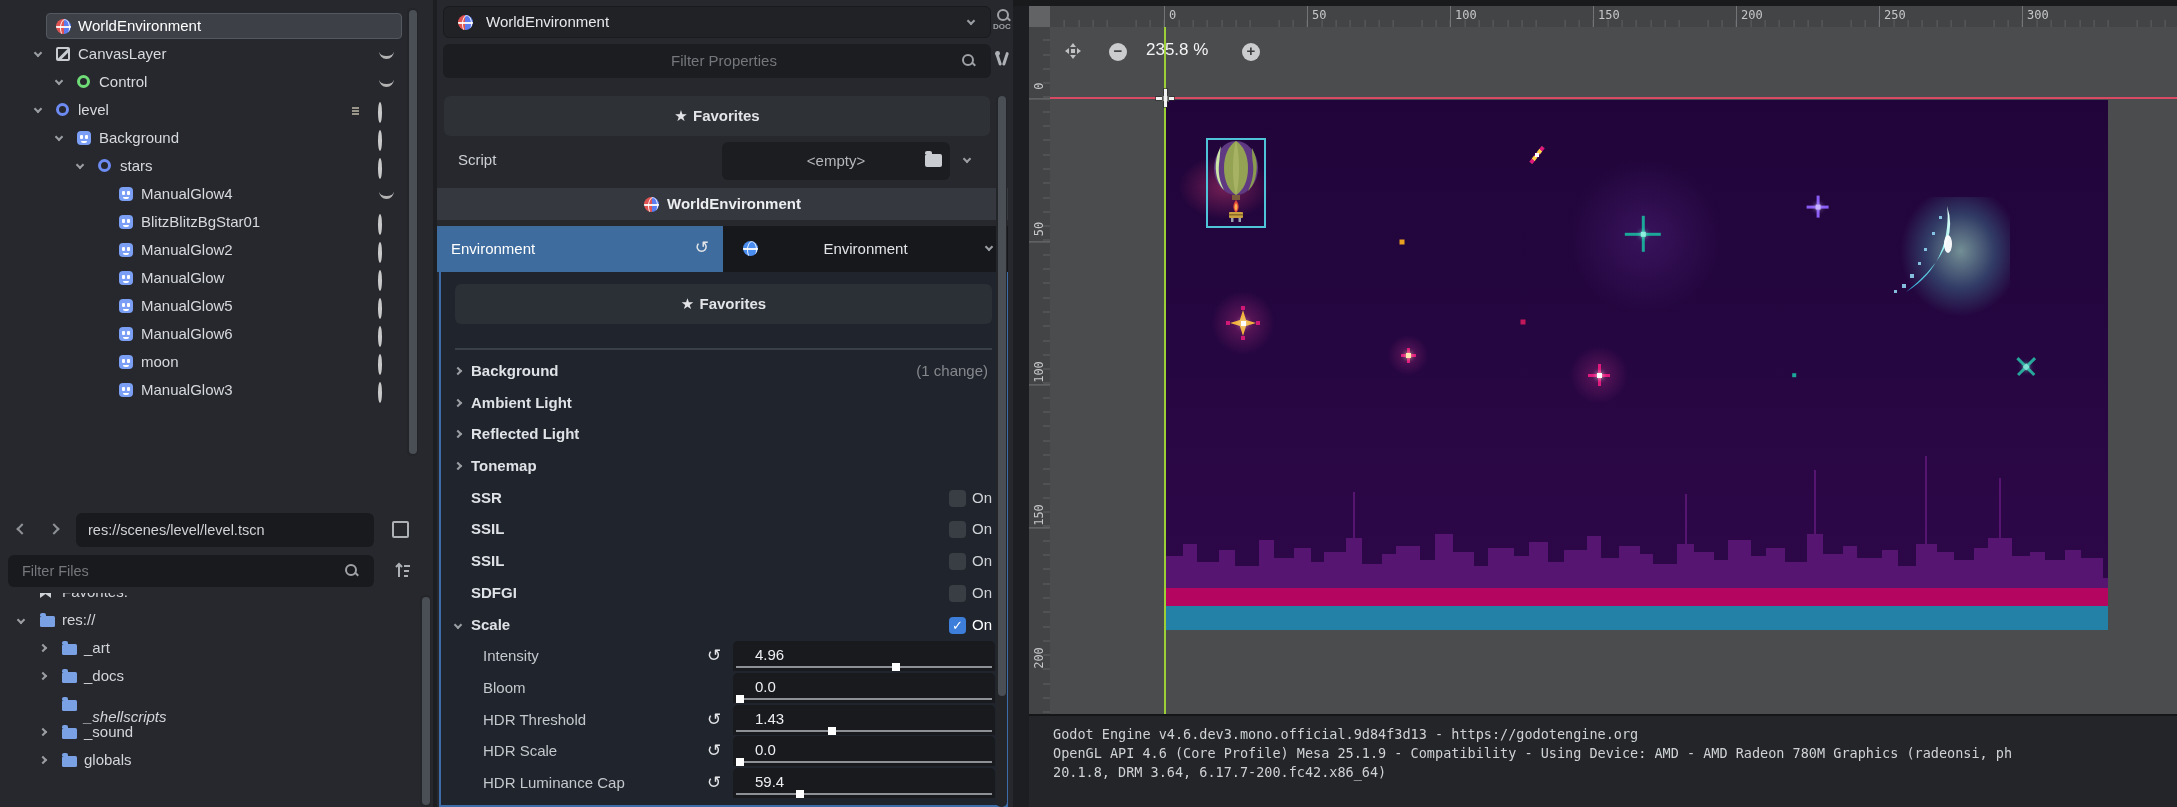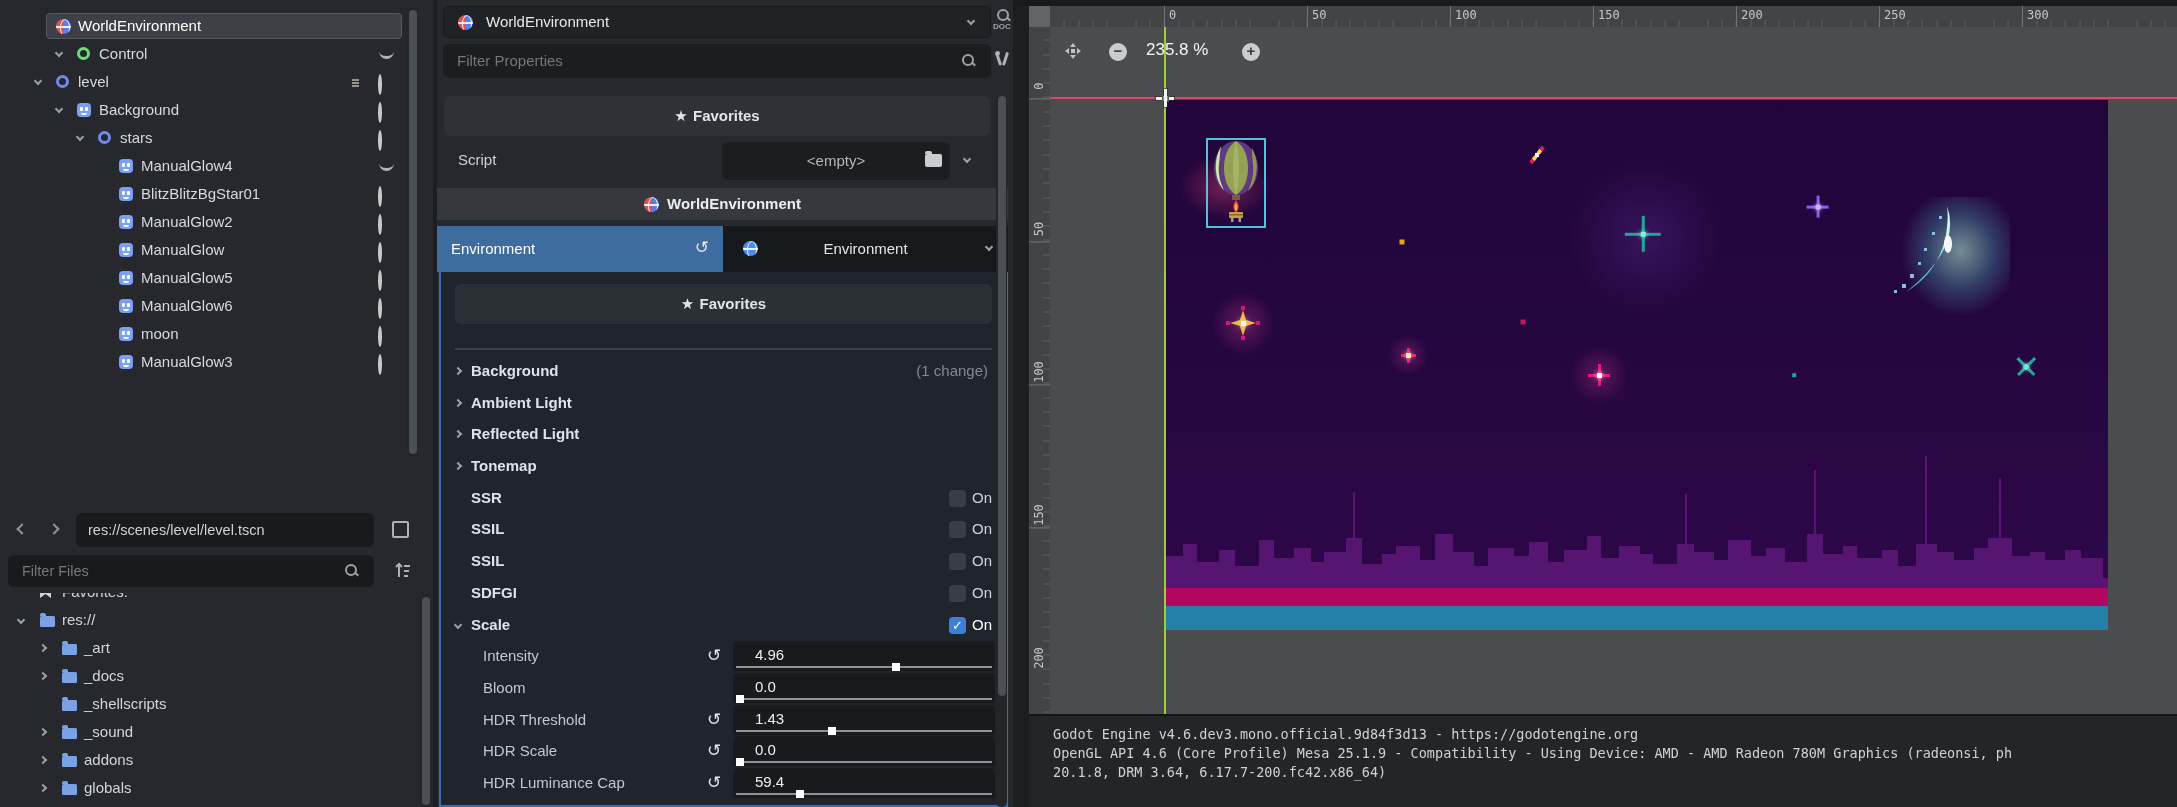--- a/index.html
+++ b/index.html
@@ -64,21 +64,21 @@
   #fs-filter-row { position:absolute; top:92px; left:0; width:433px; height:34px; }
   #fs-filter { position:absolute; left:8px; top:0; width:366px; height:32px; background:#191a1d; border-radius:6px; color:#74777c; line-height:32px; padding-left:14px; font-size:14.5px; }
   #fs-tree { position:absolute; left:0; top:130px; width:433px; height:214px; overflow:hidden; }
   .fs-row { position:relative; height:28px; }
 
   
   #inspector { left:437px; top:0; width:576px; height:807px; background:#26282d; overflow:hidden; }
   #insp-node-row { position:absolute; left:6px; top:6px; width:548px; height:32px; background:#202226; border:1px solid #191a1d; border-radius:6px; }
   #insp-node-row .i-globe { position:absolute; left:14px; top:8px; }
   #insp-node-label { position:absolute; left:42px; top:6px; color:#e6e8eb; }
-  #insp-filter { position:absolute; left:6px; top:44px; width:548px; height:34px; background:#1b1d20; border-radius:6px; color:#74777c; line-height:34px; padding-left:14px; }
+  #insp-filter { position:absolute; left:6px; top:44px; width:548px; height:34px; background:#1b1d20; border-radius:6px; color:#74777c; line-height:34px; padding-left:14px;text-align:center; }
   .fav-header { position:absolute; left:7px; width:546px; height:40px; background:#2e3135; border-radius:6px; text-align:center; line-height:40px; color:#e2e4e7; font-weight:bold; }
   #insp-script-label { position:absolute; left:21px; top:151px; color:#cdd0d4; }
   #insp-script-box { position:absolute; left:285px; top:142px; width:228px; height:38px; background:#1c1d20; border-radius:6px; text-align:center; line-height:38px; color:#b4b7bb; }
   .i-folderopen { width:17px; height:13px; background:#c9ccd1; border-radius:2px; position:relative; }
   .i-folderopen::before { content:""; position:absolute; top:-3px; left:0; width:7px; height:3px; background:#c9ccd1; border-radius:2px 2px 0 0; }
   #insp-category { position:absolute; left:0; top:188px; width:571px; height:32px; background:#35393f; text-align:center; line-height:32px; color:#eceef0; font-weight:bold; }
   #insp-category .i-globe { display:inline-block; vertical-align:-3px; margin-right:8px; }
   #env-row-left { position:absolute; left:0; top:226px; width:286px; height:46px; background:#3e6c9e; color:#fff; line-height:46px; padding-left:14px; }
   #env-row-left .i-revert { position:absolute; right:14px; top:13px; }
   #env-row-right { position:absolute; left:286px; top:226px; width:285px; height:46px; background:#17181b; color:#e2e4e7; text-align:center; line-height:46px; }
@@ -165,20 +165,26 @@
 <div id="app">
 
   <div id="scene-dock" class="abs">
     <div id="scene-tree-rows" style="position:absolute;left:0;top:12px;width:433px;">
         <div class="tree-row selected">
           <div class="selbg"></div>
           <span class="ic i-globe" style="left: 56px;"></span>
           <span class="rowlabel" style="left: 78px; color: rgb(255, 255, 255);">WorldEnvironment</span>
         </div>
         <div class="tree-row">
+          <span class="arrow chev small down" style="left: 35px;"></span>
+          <span class="ic i-canvas" style="left: 56px;"></span>
+          <span class="rowlabel" style="left: 78px;">CanvasLayer</span>
+          <span class="right-ic i-eyeclosed" style="left: 379px; top: 11px;"></span>
+        </div>
+        <div class="tree-row">
           <span class="arrow chev small down" style="left: 56px;"></span>
           <span class="ic i-ring green" style="left: 77px;"></span>
           <span class="rowlabel" style="left: 99px;">Control</span>
           <span class="right-ic i-eyeclosed" style="left: 379px; top: 11px;"></span>
         </div>
         <div class="tree-row"><span class="arrow chev small down" style="left: 35px;"></span><span class="ic i-ring" style="left: 56px;"></span><span class="rowlabel" style="left: 78px;">level</span><span class="right-ic i-script" style="left: 350px;"></span><span class="right-ic i-eye" style="left: 378px;"></span></div>
         <div class="tree-row"><span class="arrow chev small down" style="left: 56px;"></span><span class="ic i-sprite" style="left: 77px;"></span><span class="rowlabel" style="left: 99px;">Background</span><span class="right-ic i-eye" style="left: 378px;"></span></div>
         <div class="tree-row"><span class="arrow chev small down" style="left: 77px;"></span><span class="ic i-ring" style="left: 98px;"></span><span class="rowlabel" style="left: 120px;">stars</span><span class="right-ic i-eye" style="left: 378px;"></span></div>
         <div class="tree-row">
           <span class="ic i-sprite" style="left: 119px;"></span>
@@ -228,31 +234,26 @@
           <span class="ic i-folder" style="position: absolute; left: 62px; top: 6px;"></span>
           <span style="position: absolute; left: 84px; top: 4px; color: rgb(210, 213, 217);">_art</span>
         </div>
         <div class="fs-row">
           <span class="arrow chev small right" style="position: absolute; left: 40px; top: 10px;"></span>
           <span class="ic i-folder" style="position: absolute; left: 62px; top: 6px;"></span>
           <span style="position: absolute; left: 84px; top: 4px; color: rgb(210, 213, 217);">_docs</span>
         </div>
         <div class="fs-row">
           <span class="ic i-folder" style="position: absolute; left: 62px; top: 6px;"></span>
-          <span style="position: absolute; left: 84px; top: 4px; color: rgb(210, 213, 217);">_shellscripts</span>
+          <span style="position: absolute; left: 84px; top: 17px; color: rgb(210, 213, 217); font-style: italic;">_shellscripts</span>
         </div>
         <div class="fs-row">
           <span class="arrow chev small right" style="position: absolute; left: 40px; top: 10px;"></span>
           <span class="ic i-folder" style="position: absolute; left: 62px; top: 6px;"></span>
           <span style="position: absolute; left: 84px; top: 4px; color: rgb(210, 213, 217);">_sound</span>
-        </div>
-        <div class="fs-row">
-          <span class="arrow chev small right" style="position: absolute; left: 40px; top: 10px;"></span>
-          <span class="ic i-folder" style="position: absolute; left: 62px; top: 6px;"></span>
-          <span style="position: absolute; left: 84px; top: 4px; color: rgb(210, 213, 217);">addons</span>
         </div>
         <div class="fs-row">
           <span class="arrow chev small right" style="position: absolute; left: 40px; top: 10px;"></span>
           <span class="ic i-folder" style="position: absolute; left: 62px; top: 6px;"></span>
           <span style="position: absolute; left: 84px; top: 4px; color: rgb(210, 213, 217);">globals</span>
         </div>
       </div>
     <div class="vscroll" style="left:420px;top:132px;height:212px;">
       <div class="vthumb" style="top:2px;height:208px;"></div>
     </div>

